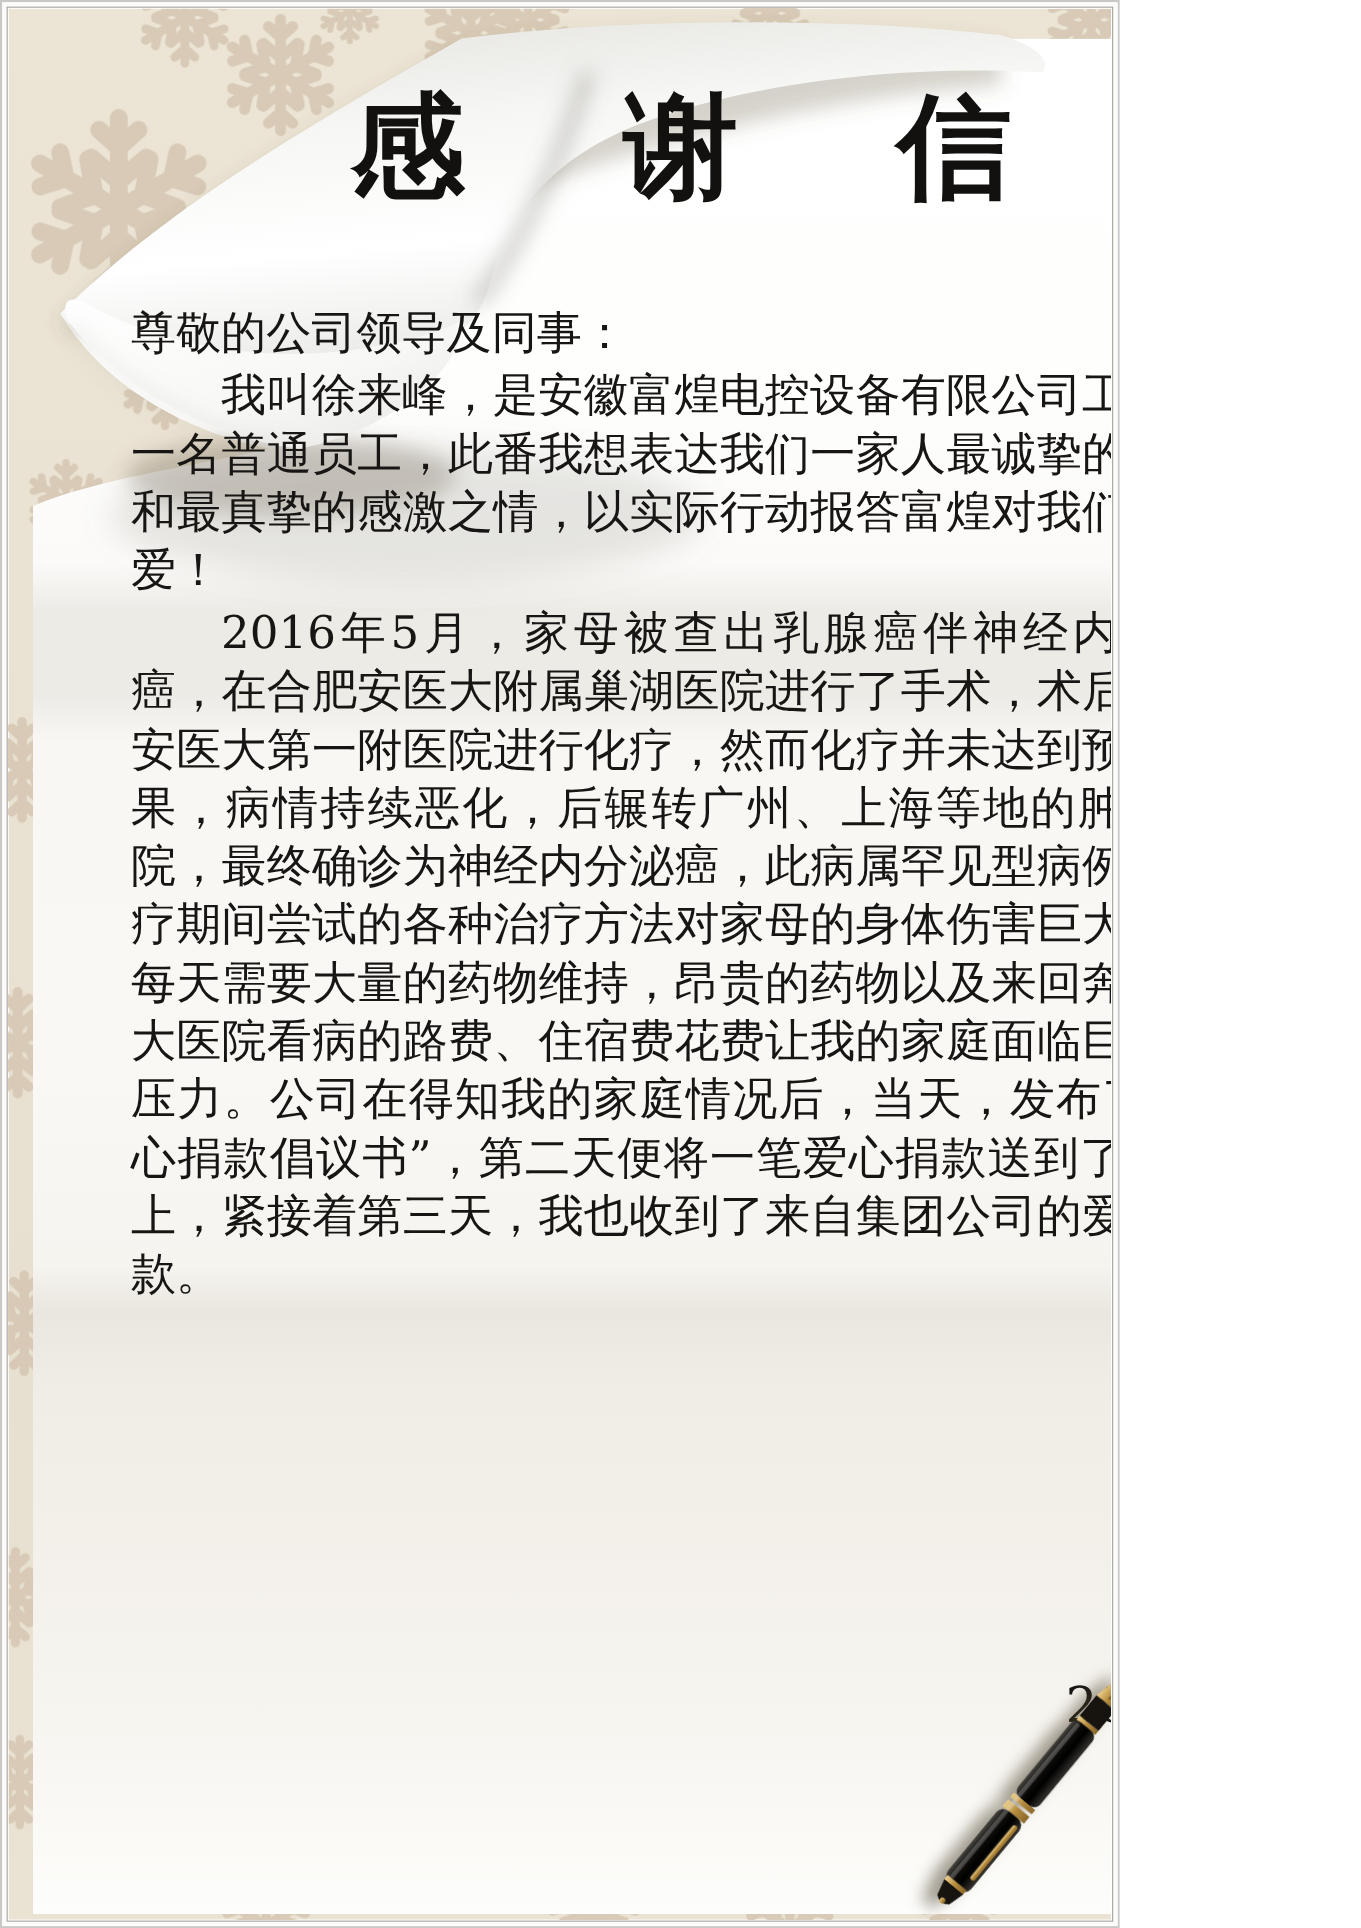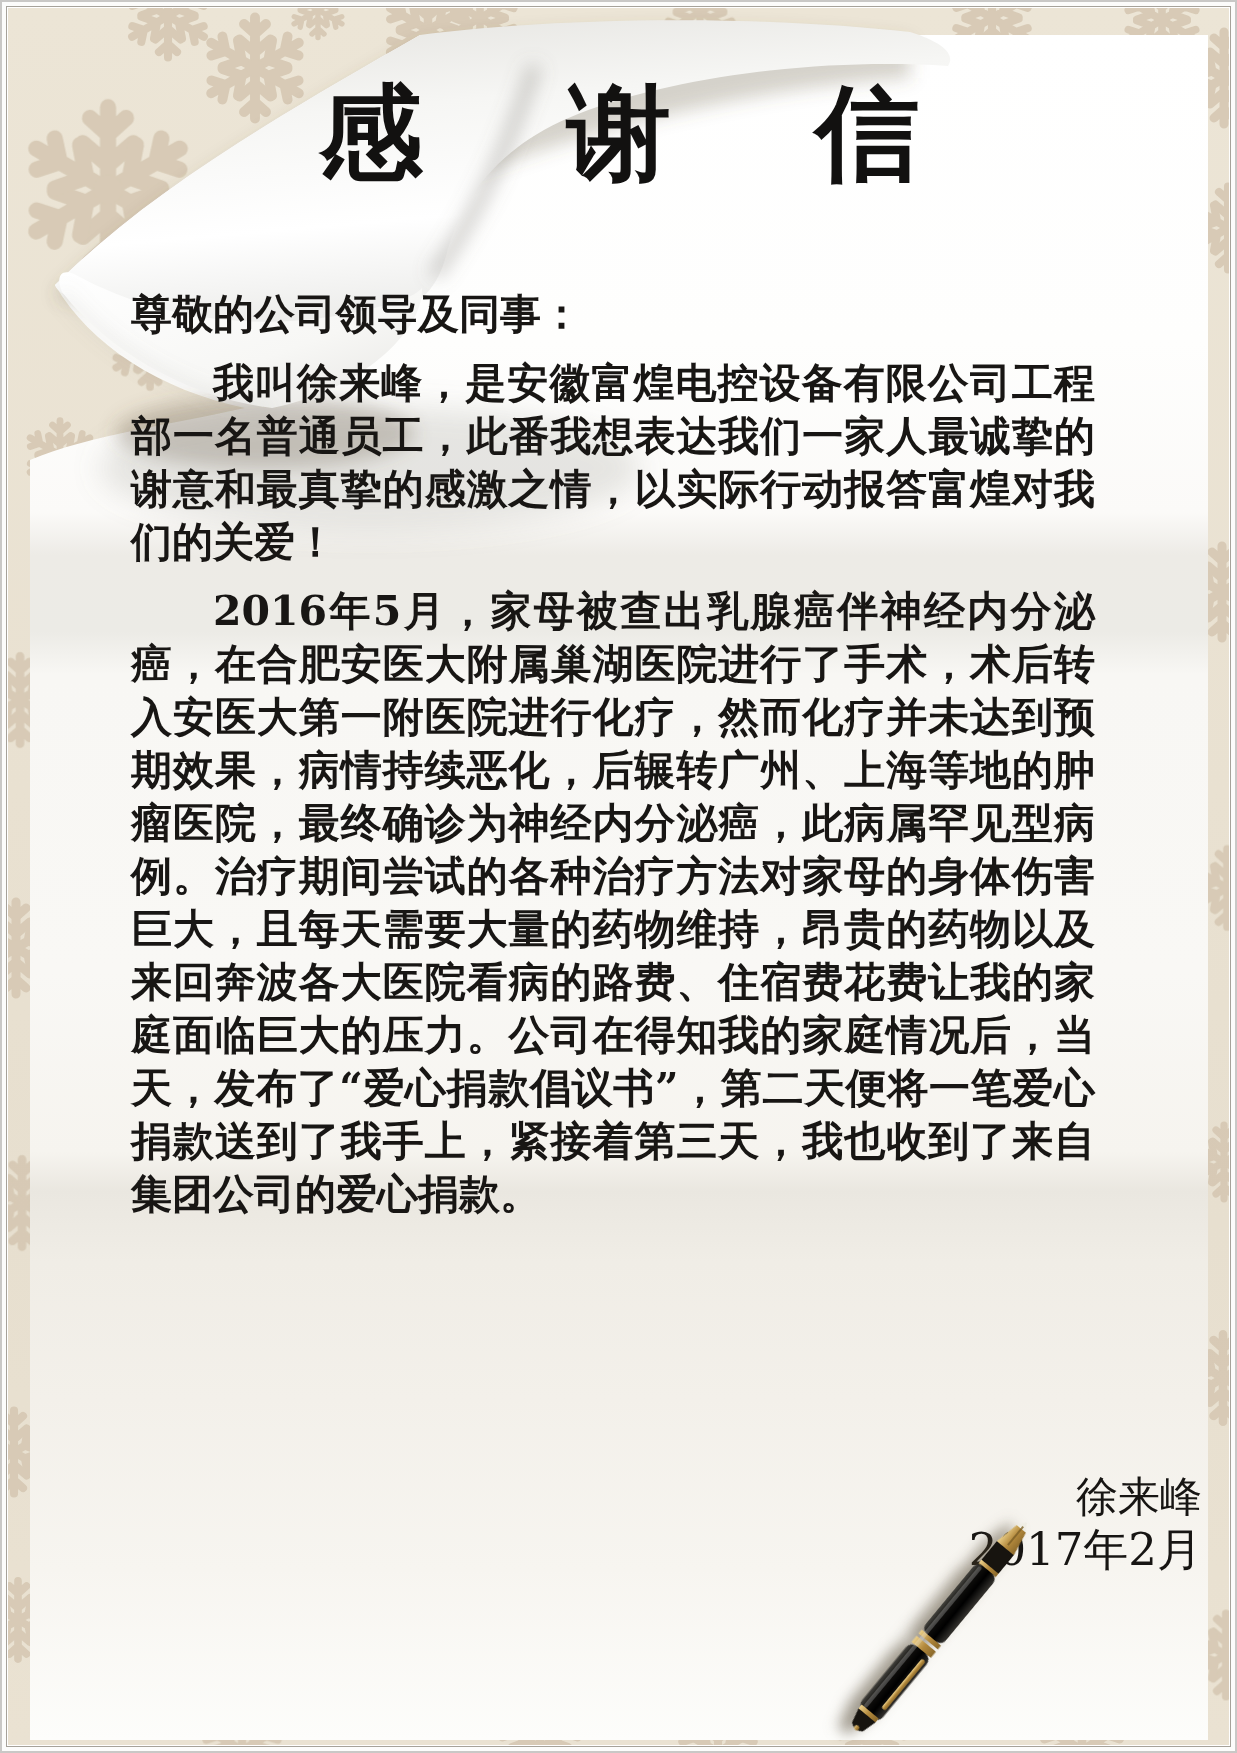--- a/index.html
+++ b/index.html
@@ -1,18 +1,18 @@
 <!DOCTYPE html>
 <html><head>
 <meta charset="utf-8">
 <style>
   html,body{margin:0;padding:0;background:#ffffff;}
   .page{
     position:relative;
-    width:1237px;height:1753px;
+    width:1018px;height:1753px;
     background:#ffffff;
     font-family:"DejaVu Serif", serif;
     overflow:hidden;
   }
   
   .frame-outer{position:absolute;inset:0;border:2px solid #c9c8c6;}
   .frame-white{position:absolute;inset:2px;border:4px solid #fcfcfb;}
   .frame-line{position:absolute;inset:6px;border:1px solid #a6a29a;}
   
   .beige{
@@ -41,21 +41,21 @@
     font-size:104px;line-height:130px;font-weight:900;
     letter-spacing:0.52em;text-indent:0.52em;
     color:#121110;
   }
   .body-text{
     position:absolute;left:107px;top:264px;width:996px;
     font-size:41px;line-height:53px;
     text-align:justify;
     color:#181614;
   }
-  .body-text p{margin:16px;padding:0;font-weight:bold;}
+  .body-text p{margin:4px;padding:0;}
   .body-text p.indent{text-indent:2em;}
   .sig{position:absolute;left:814px;top:1462px;width:380px;text-align:right;}
   .sig-name{font-size:42px;line-height:54px;}
   .sig-date{font-size:45px;line-height:52px;}
   .pen-svg{position:absolute;left:971px;top:1496px;width:250px;height:240px;z-index:5;overflow:visible;}
   .pen-group{filter:drop-shadow(-9px 10px 7px rgba(70,58,35,0.5));}
 </style>
 </head>
 <body>
 

